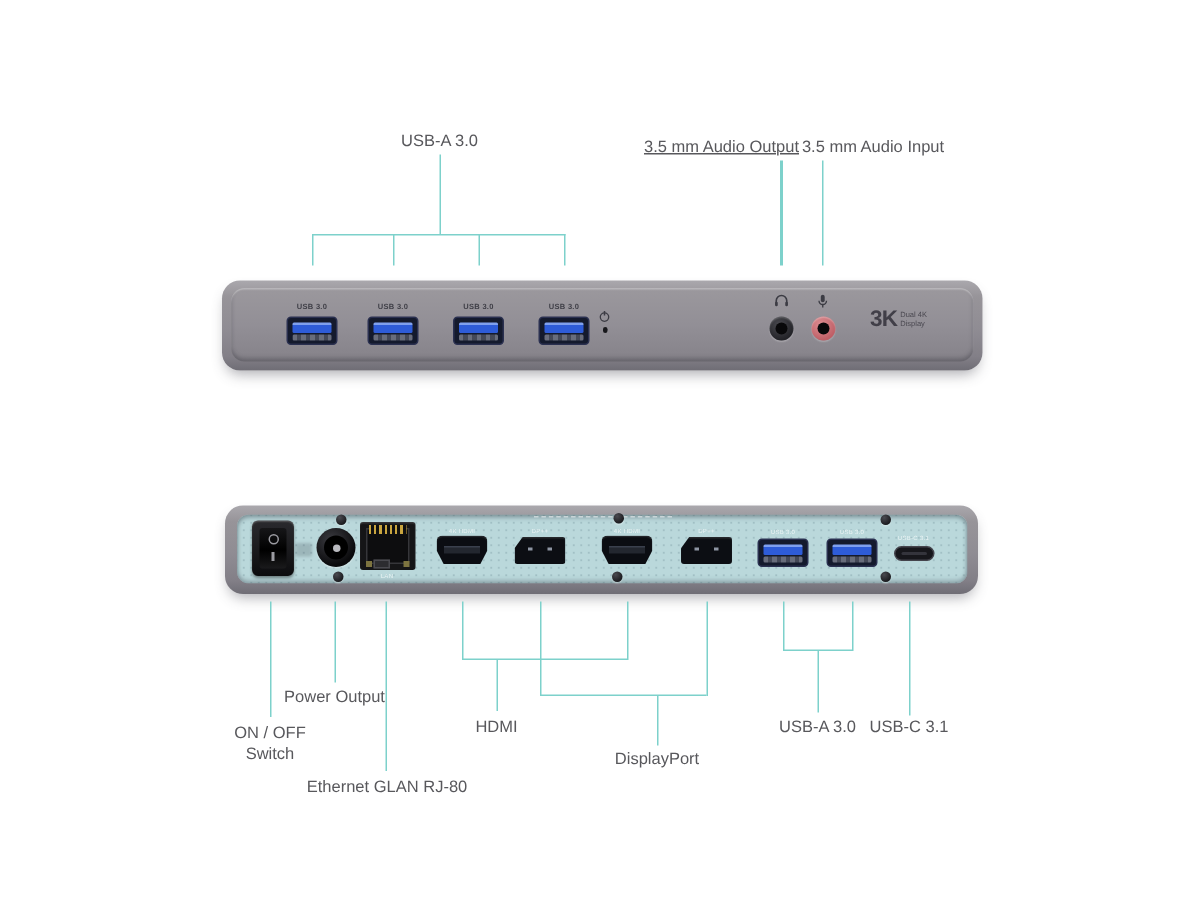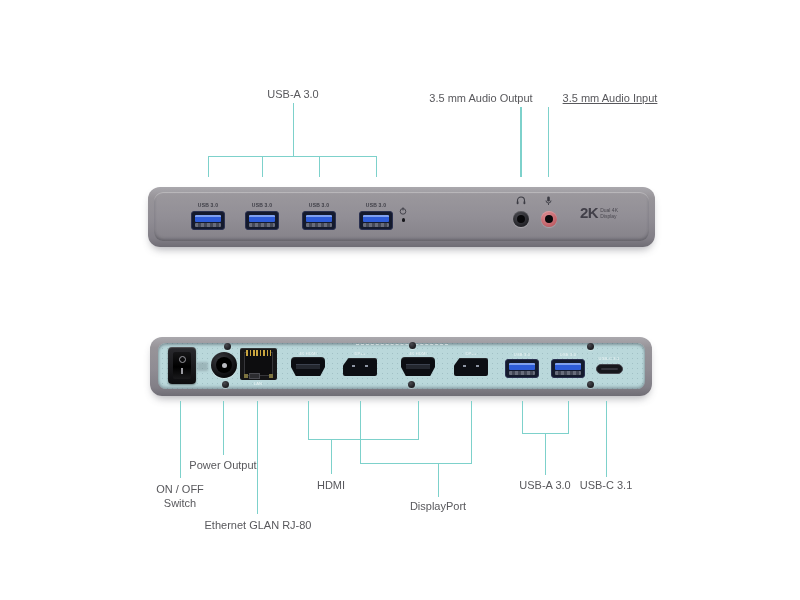--- a/index.html
+++ b/index.html
@@ -127,22 +127,22 @@
   .logo .small{margin-left:2px;margin-top:2px;display:flex;flex-direction:column;}
   .logo .small span{font-size:5px;line-height:1.2;color:#4a4850;}
   .icon{position:absolute;}
 </style>
 </head>
 <body>
 
 <div id="canvas">
 
   <div class="lbl" style="left:293px;top:88px;">USB-A 3.0</div>
-  <div class="lbl" style="left:481px;top:92px;">3.5 mm Audio Output</div>
-  <div class="lbl" style="left:610px;top:92px;text-decoration:underline;">3.5 mm Audio Input</div>
+  <div class="lbl" style="left:481px;top:92px;text-decoration:underline;">3.5 mm Audio Output</div>
+  <div class="lbl" style="left:582px;top:92px;">3.5 mm Audio Input</div>
 
   <div class="vline" style="left:292.5px;top:103px;height:53px;"></div>
   <div class="hline" style="left:208px;top:155.5px;width:169px;"></div>
   <div class="vline" style="left:207.5px;top:156px;height:21px;"></div>
   <div class="vline" style="left:261.5px;top:156px;height:21px;"></div>
   <div class="vline" style="left:318.5px;top:156px;height:21px;"></div>
   <div class="vline" style="left:375.5px;top:156px;height:21px;"></div>
   <div class="vline" style="left:520px;top:107px;height:70px;"></div>
   <div class="vline" style="left:547.5px;top:107px;height:70px;"></div>
 
@@ -189,21 +189,21 @@
   <svg class="icon" style="left:545px;top:196px;" width="7" height="10" viewBox="0 0 7 10">
     <rect x="2.2" y="0.5" width="2.6" height="5" rx="1.3" fill="#3c3c44"></rect>
     <path d="M1 4.5 a2.5 2.5 0 0 0 5 0" fill="none" stroke="#3c3c44" stroke-width="0.9"></path>
     <line x1="3.5" y1="7.2" x2="3.5" y2="9" stroke="#3c3c44" stroke-width="0.9"></line>
   </svg>
   <div class="jack red" style="left:540.5px;top:210.5px;">
       <div class="hole"></div>
     </div>
 
   <div class="logo">
-    <span class="big">2K</span>
+    <span class="big">3K</span>
     <span class="small">
       <span>Dual 4K</span>
       <span>Display</span>
     </span>
   </div>
 
   <div class="device" style="left:150px;top:337px;width:502px;height:59px;"></div>
   <div class="tealplate" style="left:158px;top:343px;width:487px;height:46px;"></div>
   <div class="texture-dashes" style="left:356px;top:344px;width:92px;"></div>
   <div class="regmark" style="left:197px;top:362px;"></div>

